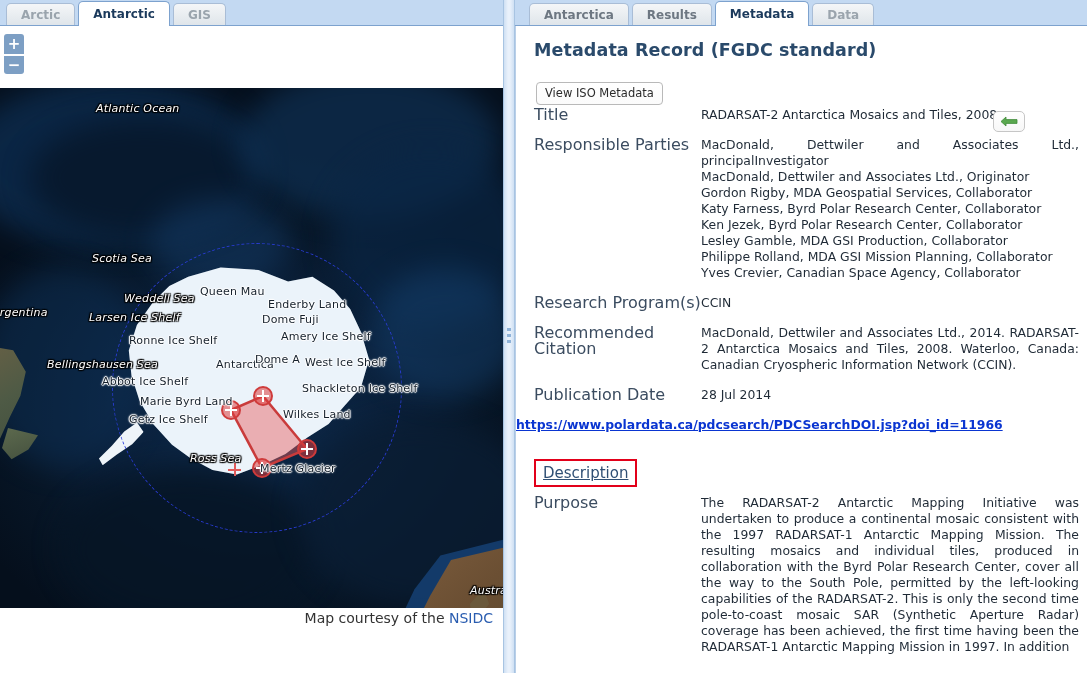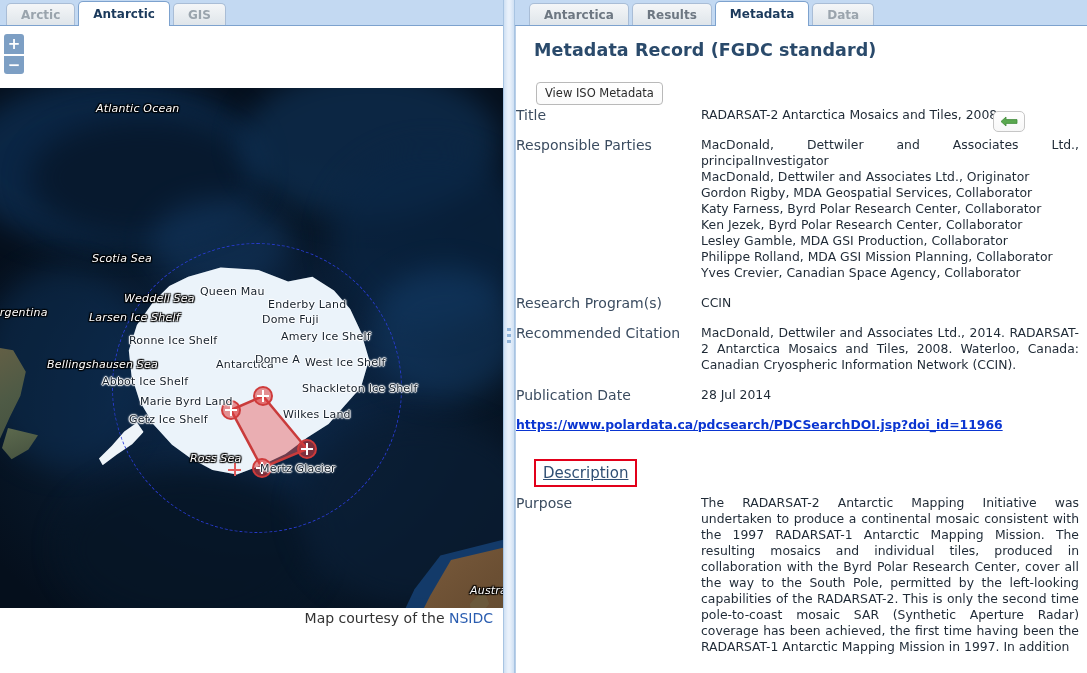--- a/index.html
+++ b/index.html
@@ -236,21 +236,22 @@
     padding:2px 7px 3px;
   }
   .section-head span{
     font-size:15px; color:#2f4f74; font-weight:normal;
     text-decoration:underline;
   }
 
   .frow{ display:flex; margin:0 0 0 0; padding:2px 0; }
   .flabel{
     width:185px; min-width:185px;
-    font-size:14px; color:#3b4c60;
+    padding-left:18px;
+    font-size:16px; color:#3b4c60;
     line-height:16px;
   }
   .fval{
     flex:1; padding-right:8px;
     font-size:12.4px; color:#1f2a36;
     line-height:16px;
   }
   .fval.justify{ text-align:justify; }
   .fval a{ color:#0a35d1; font-weight:bold; text-decoration:underline; word-break:break-all; }
   .gap{ height:10px; }

